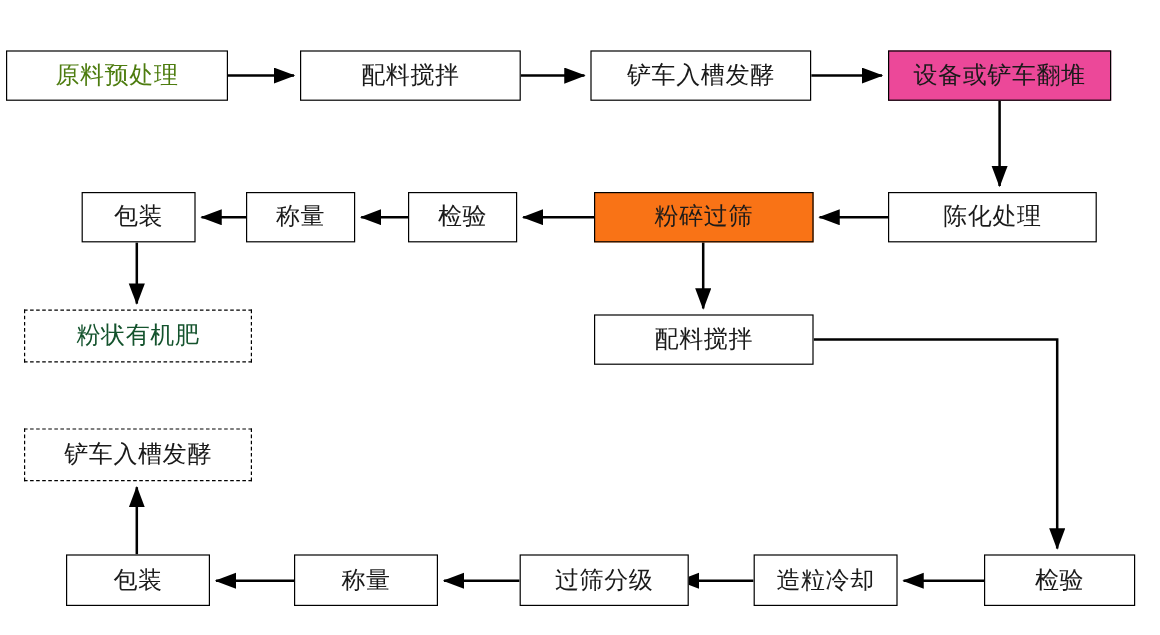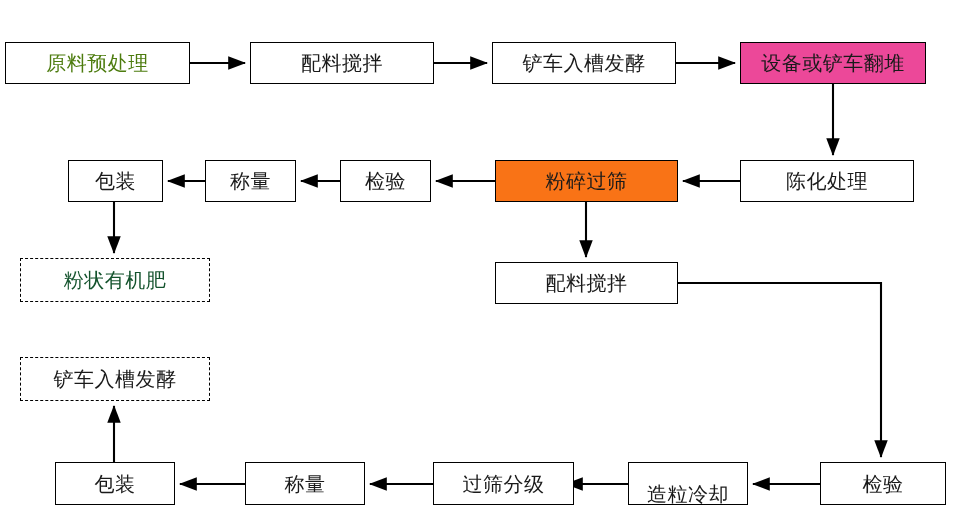--- a/index.html
+++ b/index.html
@@ -111,21 +111,21 @@
       </div>
       <div class="node" style="left: 55px; top: 462px; width: 120px; height: 43px; background: rgb(255, 255, 255); color: rgb(26, 26, 26);">
         <span>包装</span>
       </div>
       <div class="node" style="left: 245px; top: 462px; width: 120px; height: 43px; background: rgb(255, 255, 255); color: rgb(26, 26, 26);">
         <span>称量</span>
       </div>
       <div class="node" style="left: 433px; top: 462px; width: 141px; height: 43px; background: rgb(255, 255, 255); color: rgb(26, 26, 26);">
         <span>过筛分级</span>
       </div>
-      <div class="node" style="left: 628px; top: 462px; width: 120px; height: 43px; background: rgb(255, 255, 255); color: rgb(26, 26, 26); align-items: flex-end;">
+      <div class="node" style="left: 628px; top: 462px; width: 120px; height: 43px; background: rgb(255, 255, 255); color: rgb(26, 26, 26);">
         <span>造粒冷却</span>
       </div>
       <div class="node" style="left: 820px; top: 462px; width: 126px; height: 43px; background: rgb(255, 255, 255); color: rgb(26, 26, 26);">
         <span>检验</span>
       </div>
     </div>
 
 </div>
 
 </body></html>

